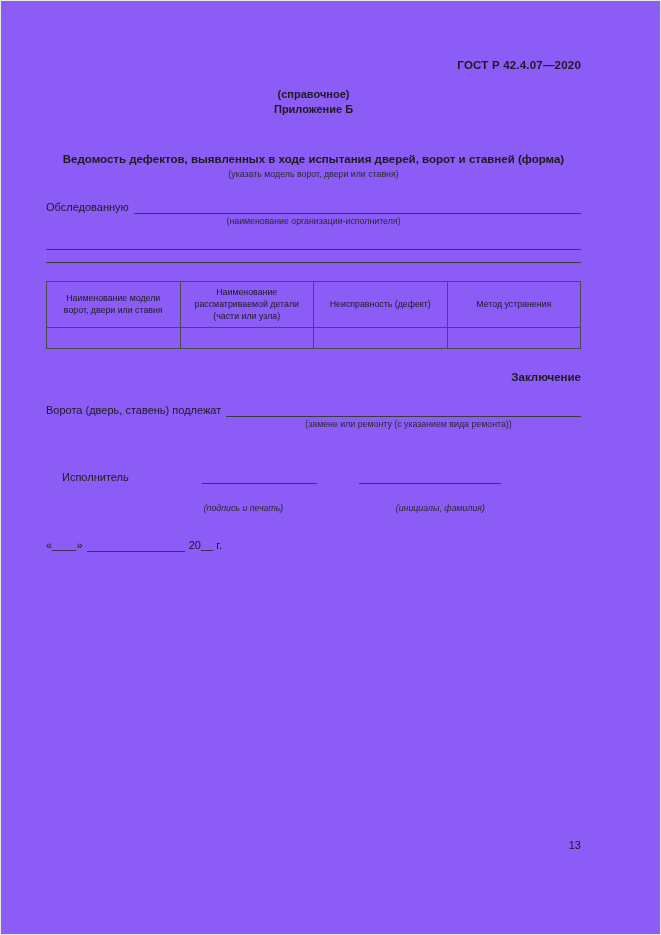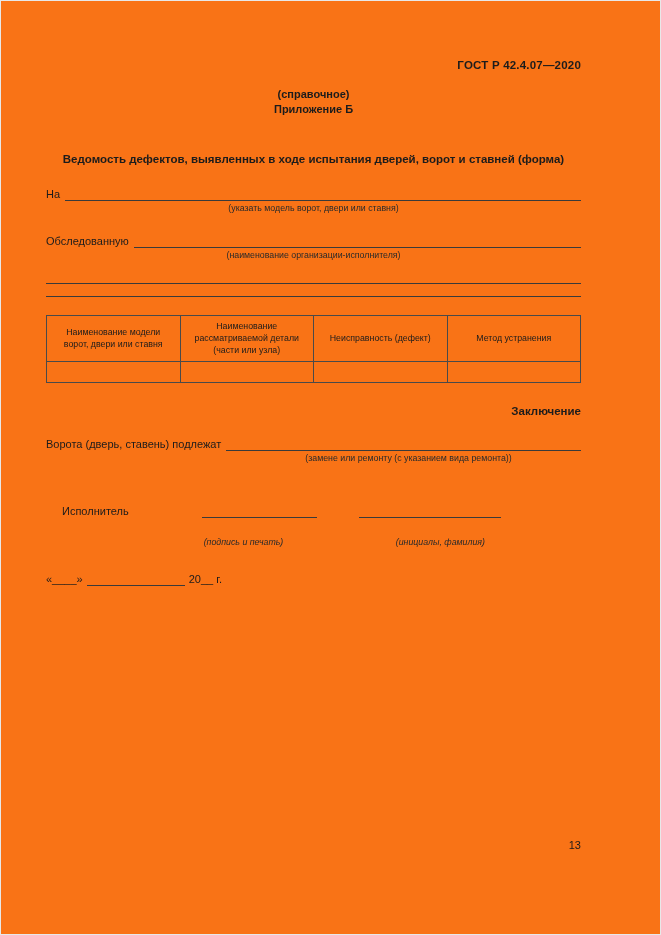--- a/index.html
+++ b/index.html
@@ -1,19 +1,19 @@
 <!DOCTYPE html>
 <html><head>
 <meta charset="utf-8">
 <style>
   * { margin:0; padding:0; box-sizing:border-box; }
   html,body { background:#f6f6f6; }
   .page {
     width:661px; height:935px; margin:0 auto; position:relative;
-    background:#f97316; border:1px solid #e8e8e8;
+    background:#8b5cf6; border:1px solid #e8e8e8;
     font-family:"Liberation Sans", sans-serif; color:#1c1c1c;
   }
   .content { position:absolute; left:45px; top:58px; width:535px; }
 
   .doc-number { text-align:right; font-weight:bold; font-size:11.5px; letter-spacing:.2px; }
 
   .appendix { text-align:center; font-weight:bold; font-size:11px; margin-top:16px; line-height:1.4; }
 
   .form-title { text-align:center; font-weight:bold; font-size:11.5px; margin-top:34px; line-height:1.35; }
 
@@ -67,24 +67,20 @@
 
     <div class="doc-number">ГОСТ Р 42.4.07—2020</div>
 
     <div class="appendix">
       <div>(справочное)</div>
       <div>Приложение Б</div>
     </div>
 
     <div class="form-title">Ведомость дефектов, выявленных в ходе испытания дверей, ворот и ставней (форма)</div>
 
-    <div class="field-row">
-      <span class="field-label">На</span>
-      <span class="line"></span>
-    </div>
     <div class="hint">(указать модель ворот, двери или ставня)</div>
 
     <div class="field-row">
       <span class="field-label">Обследованную</span>
       <span class="line"></span>
     </div>
     <div class="hint">(наименование организации-исполнителя)</div>
 
     <div class="blank-line first"></div>
     <div class="blank-line"></div>

